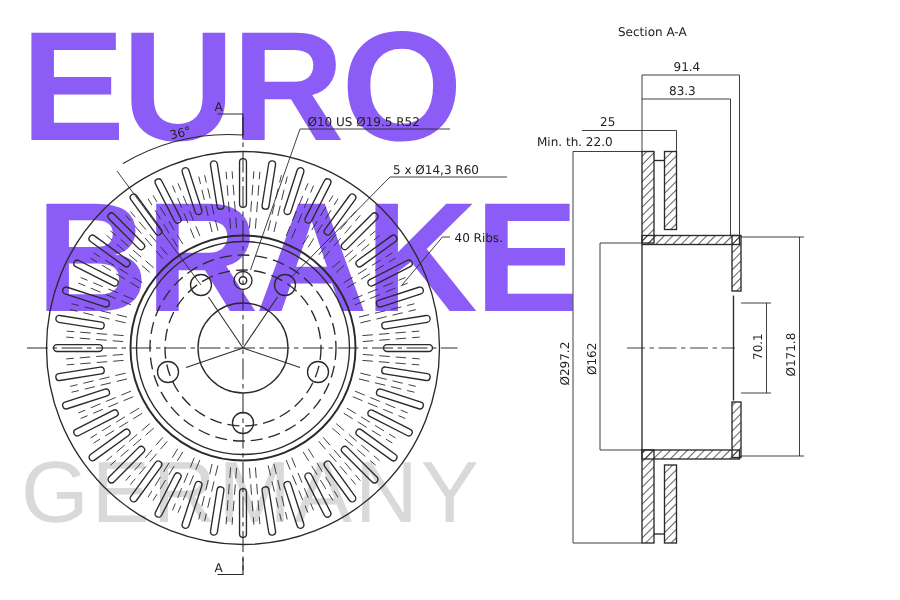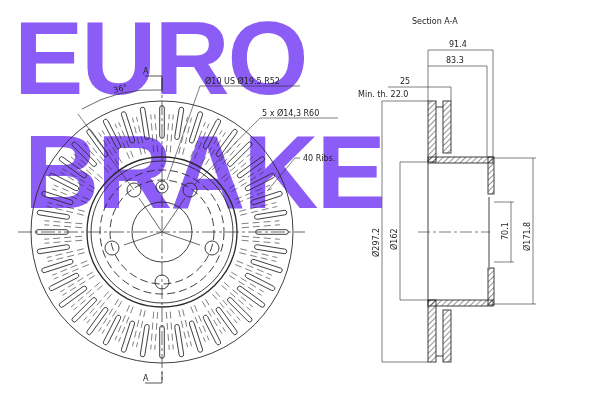--- a/index.html
+++ b/index.html
@@ -11,20 +11,21 @@
   .wm3{left:14px;top:300px;font-size:58px;font-weight:normal;letter-spacing:2px;color:#d9d9d9;}
   svg text{font-family:"DejaVu Sans",sans-serif;font-size:8px;fill:#222;}
 </style>
 </head>
 <body>
 
 <div id="stage">
 
   <div class="wm wm1">EURO</div>
   <div class="wm wm2">BRAKE</div>
+  <div class="wm wm3">GERMANY</div>
 
   <svg width="600" height="400" style="position:absolute;left:0;top:0">
     <defs>
       <pattern id="hatch" width="4" height="4" patternUnits="userSpaceOnUse" patternTransform="rotate(45)">
         <line x1="0" y1="0" x2="0" y2="4" stroke="#2a2a2a" stroke-width="1"></line>
       </pattern>
     </defs>
 
     <g stroke="#2a2a2a" fill="none" stroke-width="0.9">
       <circle cx="162" cy="232" r="131"></circle>

